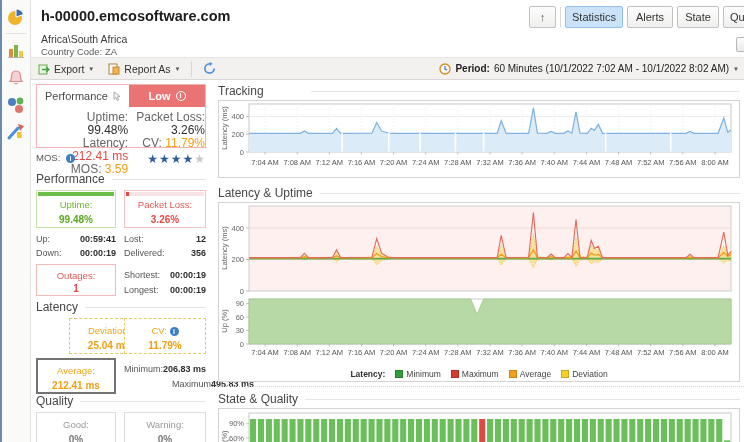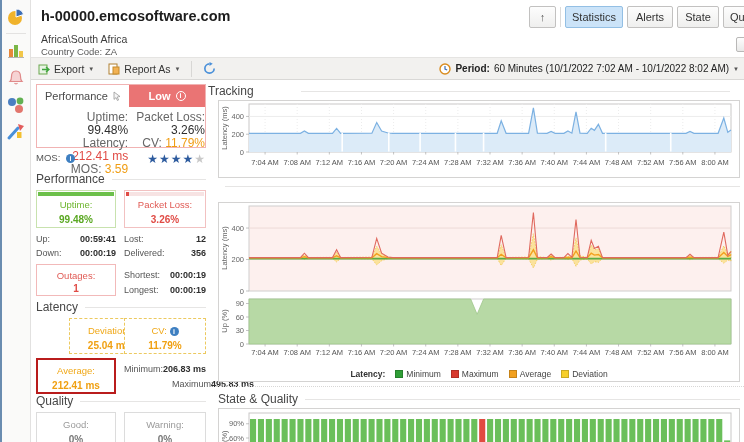--- a/index.html
+++ b/index.html
@@ -215,41 +215,41 @@
 </div>
 
 <div class="statbox" style="left:36px;top:318px;width:80px;height:36px;border:1px dashed #ecc95f;margin-left:33px;">
   <div class="lbl" style="color:#f0a818;">Deviation:</div>
   <div class="val" style="color:#f0a012;">25.04 ms</div>
 </div>
 <div class="statbox" style="left:124px;top:318px;width:82px;height:36px;border:1px dashed #ecc95f;">
   <div class="lbl" style="color:#f0a818;"><span>CV:</span> <span class="info-dot">i</span></div>
   <div class="val" style="color:#f0a012;">11.79%</div>
 </div>
-<div class="statbox" style="left:36px;top:358px;width:80px;height:36px;border:2px solid #b91c1c;">
+<div class="statbox" style="left:36px;top:358px;width:80px;height:36px;border:2px solid #737373;">
   <div class="lbl" style="color:#f0a818;margin-top:5px;">Average:</div>
   <div class="val" style="color:#f0a012;">212.41 ms</div>
 </div>
 <div class="mini-row" style="left:124px;top:364px;width:82px;"><span>Minimum:</span><span class="mv">206.83 ms</span></div>
 <div class="mini-row" style="left:124px;top:379px;width:82px;margin-left:48px;"><span>Maximum:</span><span class="mv">495.83 ms</span></div>
 
 <div class="sec-title" style="left:36px;top:394px;width:170px;">
   <span>Quality</span>
     <div class="rule"></div>
 </div>
 <div class="statbox" style="left:36px;top:412px;width:80px;height:36px;border-color:#dcdcdc;">
   <div class="lbl" style="color:#9a9a9a;">Good:</div>
   <div class="val" style="color:#777;">0%</div>
 </div>
 <div class="statbox" style="left:124px;top:412px;width:82px;height:36px;border-color:#dcdcdc;">
   <div class="lbl" style="color:#9a9a9a;">Warning:</div>
   <div class="val" style="color:#777;">0%</div>
 </div>
 
-<div class="sec-title" style="left:208px;top:84px;width:522px;gap:40px;">
+<div class="sec-title" style="left:218px;top:84px;width:522px;gap:40px;">
   <span>Tracking</span>
     <div class="rule"></div>
 </div>
 <div class="chart-box" style="left:218px;top:100px;width:522px;height:78px;">
   <svg id="svg-tracking" width="520" height="76">
       <rect x="30" y="3" width="482" height="48" fill="#fff" stroke="#c9c8c7" stroke-width="1"></rect>
       <line x1="46.06666666666666" y1="3" x2="46.06666666666666" y2="51" stroke="#ececec" stroke-dasharray="1,2"></line>
       <line x1="78.2" y1="3" x2="78.2" y2="51" stroke="#ececec" stroke-dasharray="1,2"></line>
       <line x1="110.33333333333333" y1="3" x2="110.33333333333333" y2="51" stroke="#ececec" stroke-dasharray="1,2"></line>
       <line x1="142.46666666666667" y1="3" x2="142.46666666666667" y2="51" stroke="#ececec" stroke-dasharray="1,2"></line>
@@ -309,20 +309,21 @@
       <text x="431.6666666666667" y="64" text-anchor="middle" font-size="7.5" fill="#555">7:52 AM</text>
       <line x1="463.8" y1="51" x2="463.8" y2="53.5" stroke="#aaa" stroke-width="0.7"></line>
       <text x="463.8" y="64" text-anchor="middle" font-size="7.5" fill="#555">7:56 AM</text>
       <line x1="495.93333333333334" y1="51" x2="495.93333333333334" y2="53.5" stroke="#aaa" stroke-width="0.7"></line>
       <text x="495.93333333333334" y="64" text-anchor="middle" font-size="7.5" fill="#555">8:00 AM</text>
       <text x="8" y="27" text-anchor="middle" font-size="7.5" fill="#666" transform="rotate(-90 8 27)">Latency (ms)</text>
     </svg>
 </div>
 
 <div class="sec-title" style="left:218px;top:186px;width:522px;">
+  <span>Latency &amp; Uptime</span>
     <div class="rule"></div>
 </div>
 <div class="chart-box" style="left:218px;top:202px;width:522px;height:180px;">
   <svg id="svg-latup" width="520" height="158">
       <rect x="30" y="3" width="482" height="85" fill="#fdf0ee" stroke="#cfcecd" stroke-width="1"></rect>
       <line x1="30" y1="56.51851851851852" x2="512" y2="56.51851851851852" stroke="#eddad7"></line>
       <line x1="30" y1="25.037037037037038" x2="512" y2="25.037037037037038" stroke="#eddad7"></line>
       <path d="M30.0,54.5 L81.4,54.5 L85.4,52.1 L89.4,54.5 L113.5,54.3 L117.6,49.0 L121.6,54.5 L152.9,54.0 L157.7,43.3 L162.6,50.9 L169.0,54.3 L173.8,54.5 L278.2,54.5 L282.2,41.7 L287.1,54.5 L309.6,54.0 L314.4,30.7 L318.4,53.7 L328.0,54.5 L332.1,51.8 L336.1,54.5 L344.9,54.3 L348.9,53.1 L352.9,54.3 L357.0,34.8 L361.0,52.7 L368.2,54.3 L372.2,42.0 L375.4,46.8 L379.4,45.8 L383.5,54.5 L467.0,54.5 L471.0,52.4 L475.0,54.5 L499.1,54.3 L504.8,42.7 L508.8,50.9 L512.0,48.0 L512.0,58.1 L508.8,57.1 L504.8,60.3 L499.1,55.6 L475.0,55.4 L471.0,56.8 L467.0,55.4 L383.5,55.4 L379.4,59.4 L375.4,58.7 L372.2,60.9 L368.2,55.9 L361.0,57.1 L357.0,63.4 L352.9,55.6 L348.9,56.5 L344.9,55.6 L336.1,55.4 L332.1,57.1 L328.0,55.4 L318.4,56.2 L314.4,65.0 L309.6,55.9 L287.1,55.4 L282.2,62.5 L278.2,55.4 L173.8,55.4 L169.0,55.6 L162.6,57.8 L157.7,61.9 L152.9,55.9 L121.6,55.4 L117.6,59.0 L113.5,55.6 L89.4,55.4 L85.4,56.5 L81.4,55.4 L30.0,55.4 Z" fill="#f7cf2a" fill-opacity="0.42" stroke="#edbd2a" stroke-width="0.6" stroke-dasharray="1.5,1.5"></path>
       <path d="M30.0,55.6 L512.0,55.6" fill="none" stroke="#5aab46" stroke-width="1.6"></path>
       <path d="M30.0,54.9 L81.4,54.9 L85.4,53.8 L89.4,54.9 L113.5,54.9 L117.6,52.9 L121.6,54.9 L152.9,54.8 L157.7,50.7 L162.6,53.7 L169.0,54.6 L173.8,54.9 L278.2,54.9 L282.2,51.3 L287.1,54.9 L309.6,54.8 L314.4,46.8 L318.4,54.8 L328.0,54.9 L332.1,53.8 L336.1,54.9 L344.9,54.9 L348.9,54.5 L352.9,54.8 L357.0,48.0 L361.0,54.6 L368.2,54.9 L372.2,50.2 L375.4,52.1 L379.4,51.5 L383.5,54.9 L467.0,54.9 L471.0,54.2 L475.0,54.9 L499.1,54.9 L504.8,49.4 L508.8,53.4 L512.0,51.8" fill="none" stroke="#f2a01e" stroke-width="1.4"></path>

